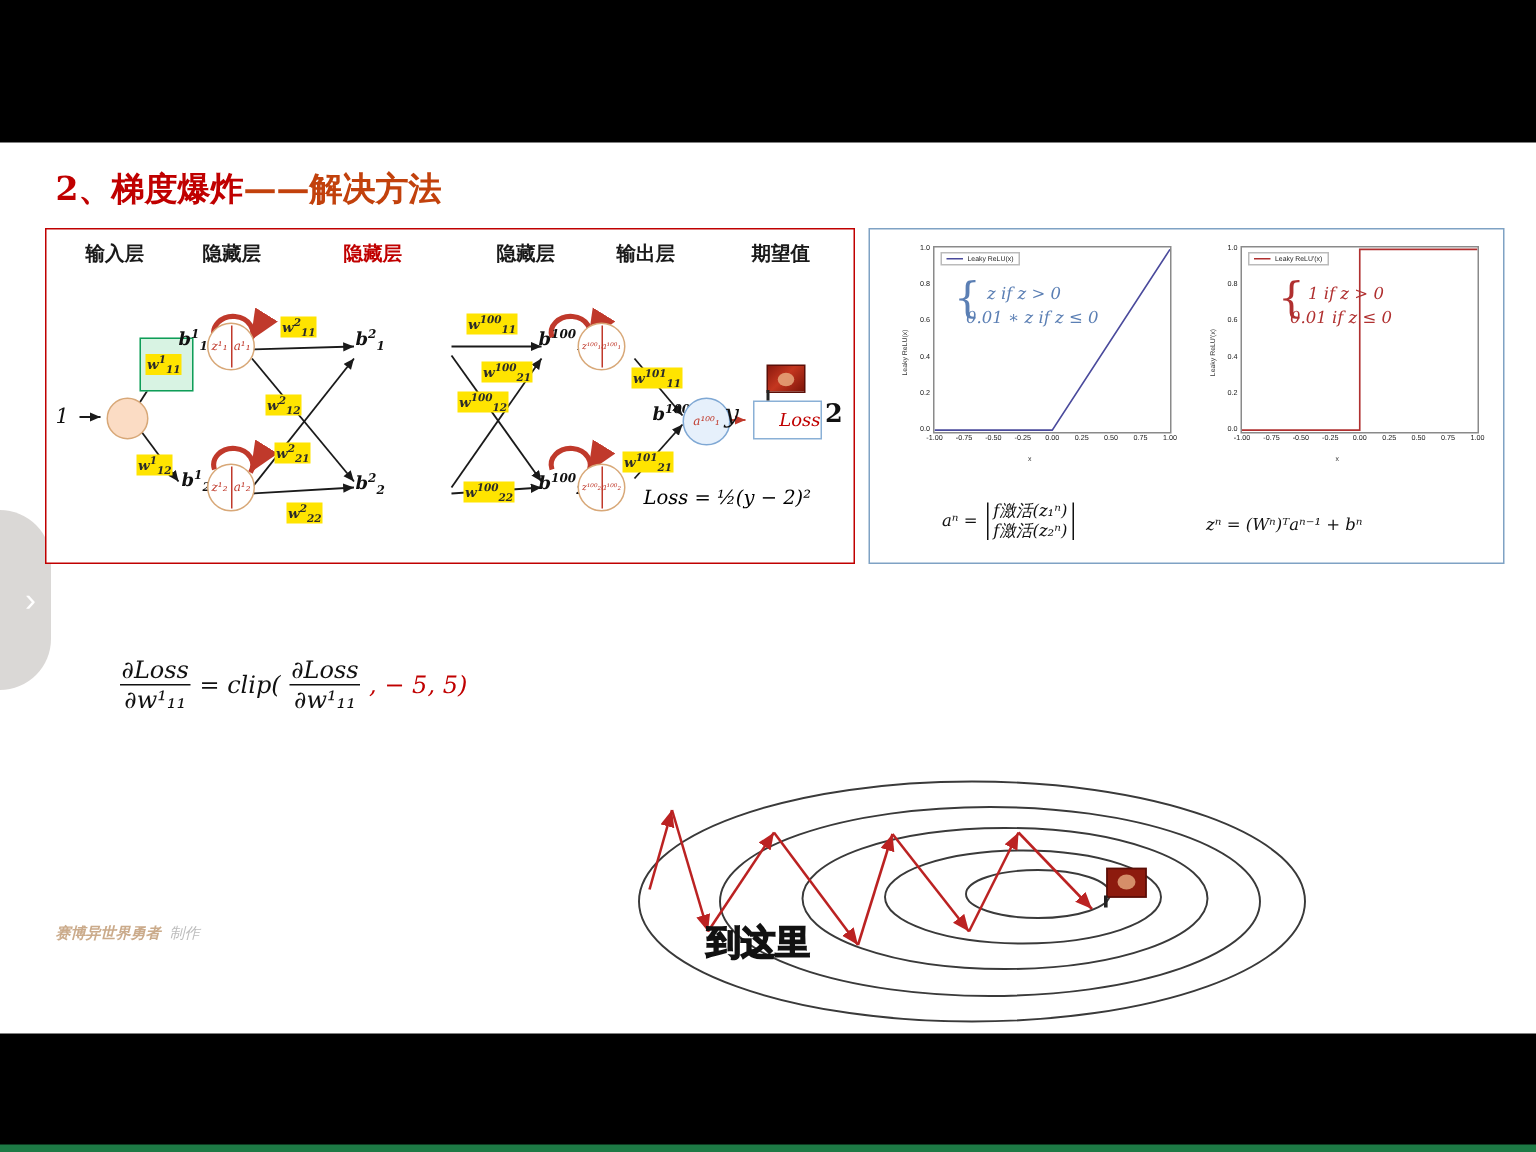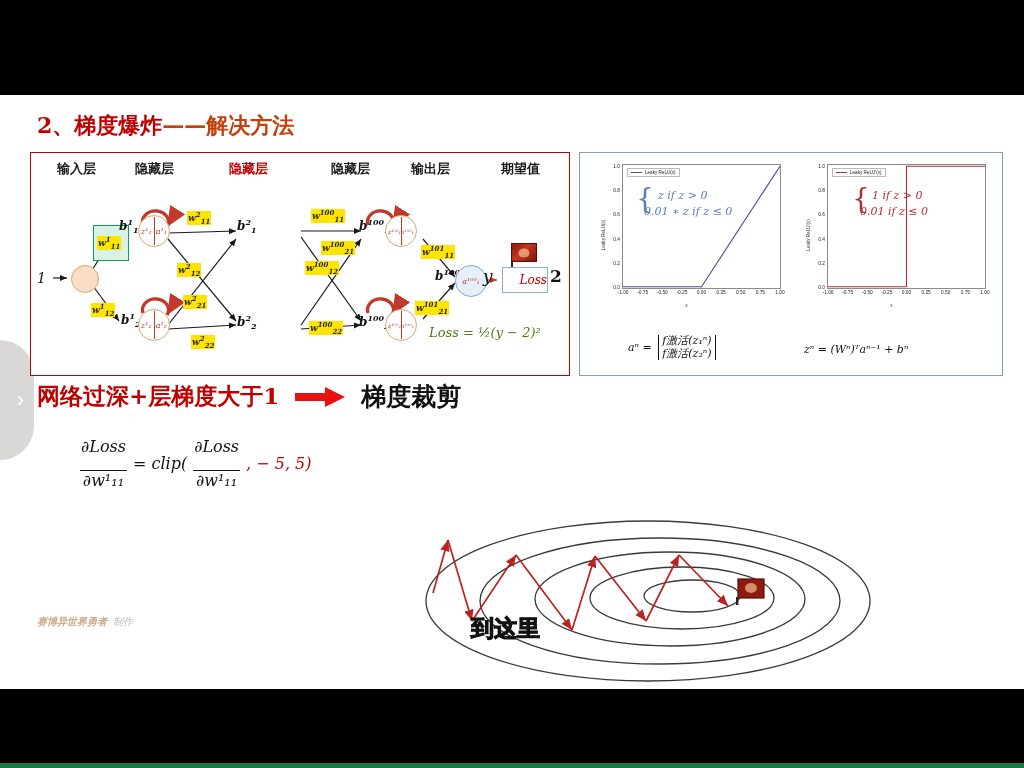--- a/index.html
+++ b/index.html
@@ -50,21 +50,21 @@
   .box98{position:absolute;left:239px;top:33px;width:26px;height:137px;background:#fbd7bd;border:1px solid #e0a17a;}
   .box98 .t{position:absolute;left:0;right:0;top:50%;transform:translateY(-50%);text-align:center;color:#c00000;font-weight:bold;font-size:13px;font-family:"DejaVu Serif","Liberation Serif",serif;}
 
   .lossbox{position:absolute;border:1.4px solid #8ab0d6;background:#fff;}
   .lossbox .t{font-family:"DejaVu Serif","Liberation Serif",serif;font-style:italic;color:#c00000;font-size:12px;}
   .flag{position:absolute;width:24px;height:17px;background:linear-gradient(135deg,#8b1a0f,#c4361f 45%,#7d1509);border:1.2px solid #5b0e07;}
   .flag .seal{position:absolute;left:50%;top:50%;transform:translate(-50%,-50%);width:11px;height:9px;border-radius:50%;background:#e8a87c;opacity:.85;}
   .flag .pole{position:absolute;left:-1px;bottom:-6px;width:2px;height:7px;background:#222;}
 
   .plain{position:absolute;font-family:"DejaVu Serif","Liberation Serif",serif;font-size:14px;color:#111;white-space:nowrap;}
-  .lossformula{position:absolute;font-family:"DejaVu Serif","Liberation Serif",serif;font-style:italic;font-size:13px;color:#4d7c0f;}
+  .lossformula{position:absolute;font-family:"DejaVu Serif","Liberation Serif",serif;font-style:italic;font-size:13px;color:#000000;}
 
   
   .chartpanel{position:absolute;left:579px;top:57px;width:422px;height:222px;border:1.3px solid #7fa2c4;background:#fff;}
   .chartwrap{position:absolute;top:5px;width:201px;height:153px;}
   .chartwrap.left{left:6px;} .chartwrap.right{left:211px;}
   .plotbox{position:absolute;left:36px;top:6px;right:6px;bottom:22px;border:1px solid #8a8a8a;background:#fff;}
   .legend{position:absolute;left:4px;top:3px;border:1px solid #bbb;background:#fff;padding:1px 3px;display:flex;align-items:center;gap:3px;font-size:4.6px;color:#222;}
   .legend .ln{width:11px;height:1.4px;display:inline-block;}
   .ylab{position:absolute;left:2px;top:50%;transform:translateY(-50%) rotate(-90deg);transform-origin:center;font-size:4.6px;color:#333;white-space:nowrap;}
   .xlab{position:absolute;left:0;right:0;bottom:3px;text-align:center;font-size:4.6px;color:#333;}
@@ -78,21 +78,21 @@
   
   .stmt{position:absolute;left:37px;top:285px;display:flex;align-items:center;gap:14px;}
   .stmt .red{color:#c00000;font-weight:bold;font-size:23px;font-family:"DejaVu Serif","Liberation Serif",serif;}
   .stmt .blk{color:#111;font-weight:bold;font-size:25px;font-family:"DejaVu Serif","Liberation Serif",serif;}
   .arrow-r{width:54px;height:22px;position:relative;}
 
   
   .clipf{position:absolute;left:78px;top:342px;font-family:"DejaVu Serif","Liberation Serif",serif;font-style:italic;font-size:16px;color:#111;display:flex;align-items:center;gap:4px;}
   .frac{display:inline-flex;flex-direction:column;align-items:center;vertical-align:middle;}
   .frac .num{padding:0 3px;}
-  .frac .den{padding:0 3px;border-top:1.3px solid #111;margin-top:14px;}
+  .frac .den{padding:0 3px;border-top:1.3px solid #111;}
   .clipf .redtxt{color:#c00000;}
 
   
   .contour{position:absolute;left:330px;top:418px;width:560px;height:185px;}
 
   
   .wm{position:absolute;left:37px;top:520px;font-size:10px;font-family:"DejaVu Serif","Liberation Serif",serif;font-weight:bold;font-style:italic;}
   .wm .a{color:#cbab8b;} .wm .b{color:#bdbdbd;font-weight:normal;margin-left:6px;}
   .here{position:absolute;left:471px;top:518px;font-size:23px;font-weight:bold;color:#111;font-family:"DejaVu Serif","Liberation Serif",serif;-webkit-text-stroke:1.1px #111;}
 
@@ -323,29 +323,20 @@
           <span>aⁿ =</span>
           <span style="display:inline-block;vertical-align:middle;border-left:1.4px solid #111;border-right:1.4px solid #111;padding:0 3px;margin-left:3px;">
             <span style="display:block;line-height:1.15;">f激活(z₁ⁿ)</span>
             <span style="display:block;line-height:1.15;">f激活(z₂ⁿ)</span>
           </span>
         </div>
         <div class="eqn" style="left:224px;top:20px;color:#111;">zⁿ = (Wⁿ)ᵀaⁿ⁻¹ + bⁿ</div>
       </div>
     </div>
 
-    <div class="stmt">
-      <span class="red">网络过深+层梯度大于1</span>
-      <span class="arrow-r">
-        <svg viewBox="0 0 54 22" style="width:54px;height:22px;">
-          <path d="M2,7 L32,7 L32,1 L52,11 L32,21 L32,15 L2,15 Z" fill="#e81010"></path>
-        </svg>
-      </span>
-      <span class="blk">梯度裁剪</span>
-    </div>
 
     <div class="clipf">
       <span class="frac">
         <span class="num">∂Loss</span>
         <span class="den">∂w¹₁₁</span>
       </span>
       <span>= clip(</span>
       <span class="frac">
         <span class="num">∂Loss</span>
         <span class="den">∂w¹₁₁</span>

